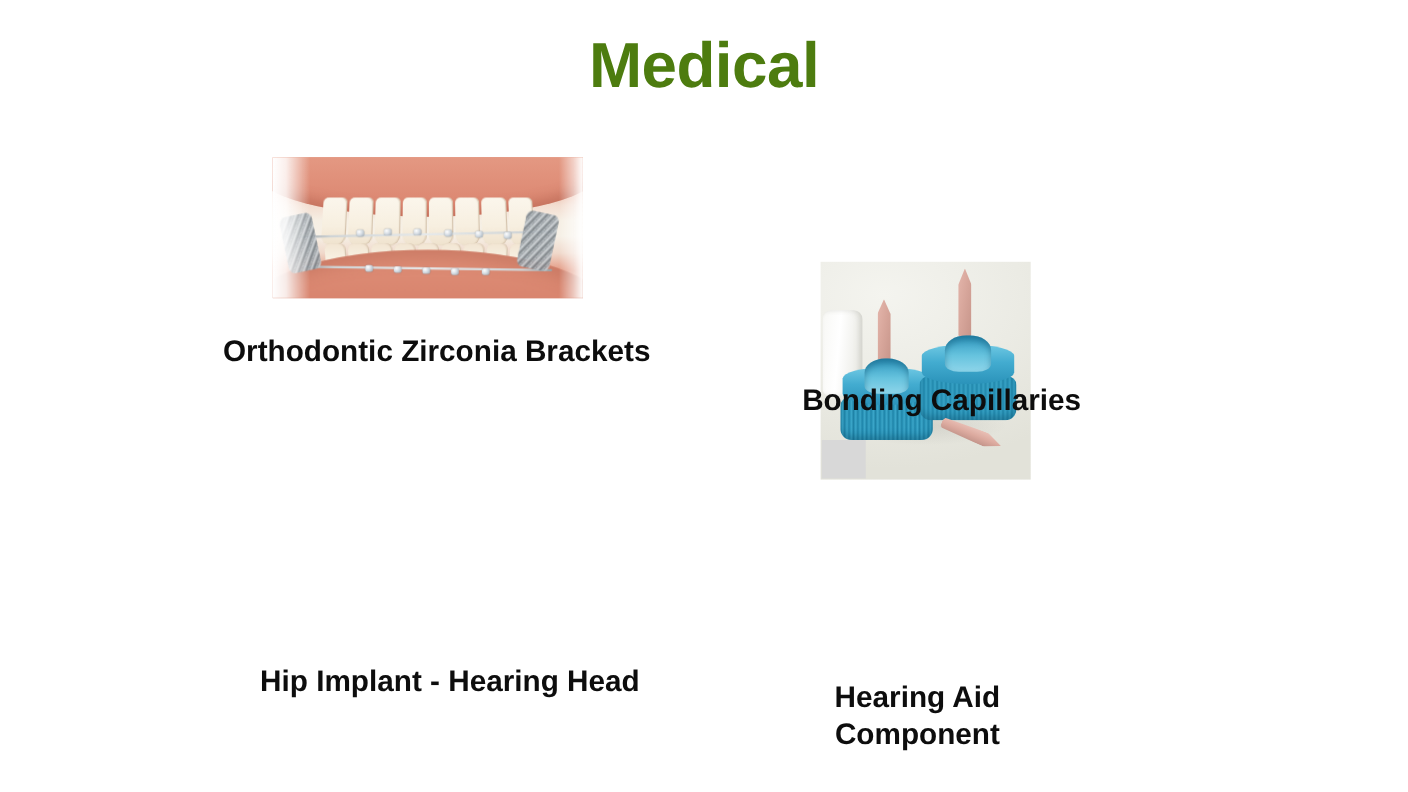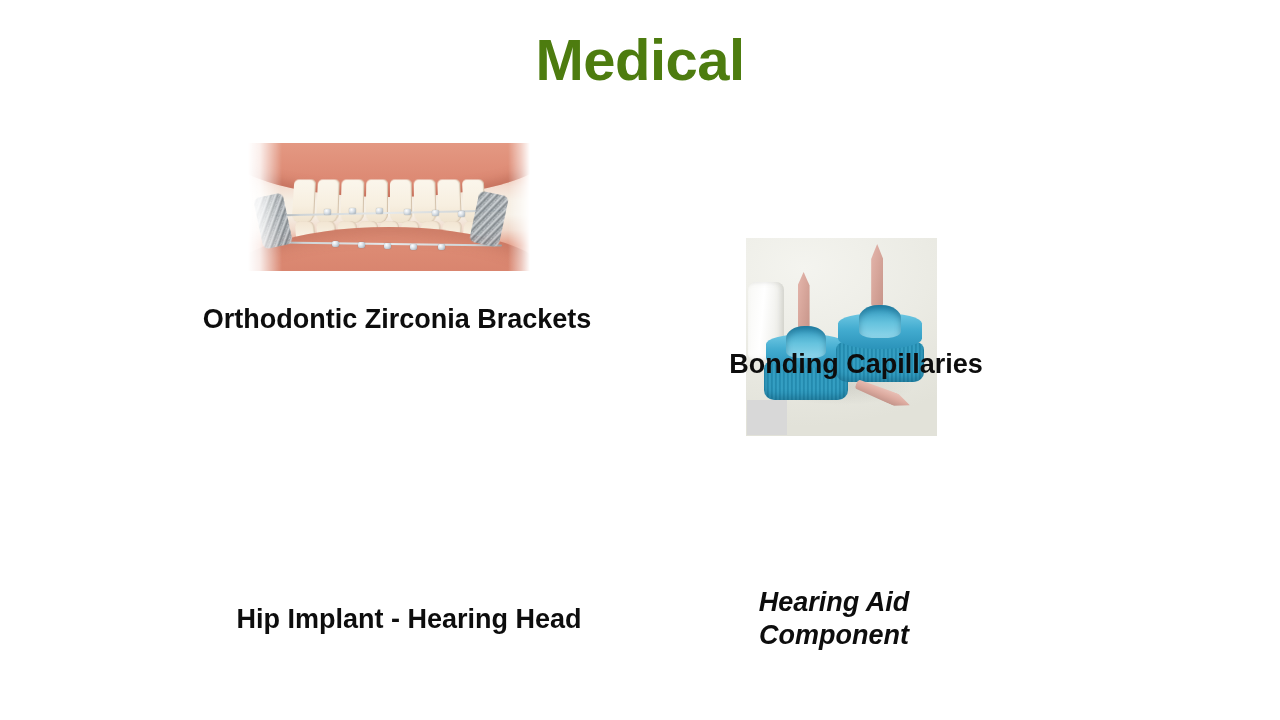--- a/index.html
+++ b/index.html
@@ -189,21 +189,21 @@
   }
   #fig-capillaries .grey-patch {
     position: absolute; left: 1px; top: 162px; width: 40px; height: 35px;
     background: #d8d8d8;
   }
 
   
   #cap-brackets  { left: 202px; top: 303px; width: 390px; }
   #cap-capillaries { left: 666px; top: 321px; width: 380px; margin-top: 27px; }
   #cap-hip       { left: 209px; top: 603px; width: 400px; }
-  #cap-hearing   { left: 704px; top: 586px; width: 260px; font-style: italic; }
+  #cap-hearing   { left: 704px; top: 618px; width: 260px; }
 </style>
 </head>
 <body>
 
 <div id="slide-title">Medical</div>
 
 <div class="item-figure" id="fig-brackets">
   <div class="gum-upper"></div>
   <div class="teeth-upper">
     <span class="tooth"></span>

